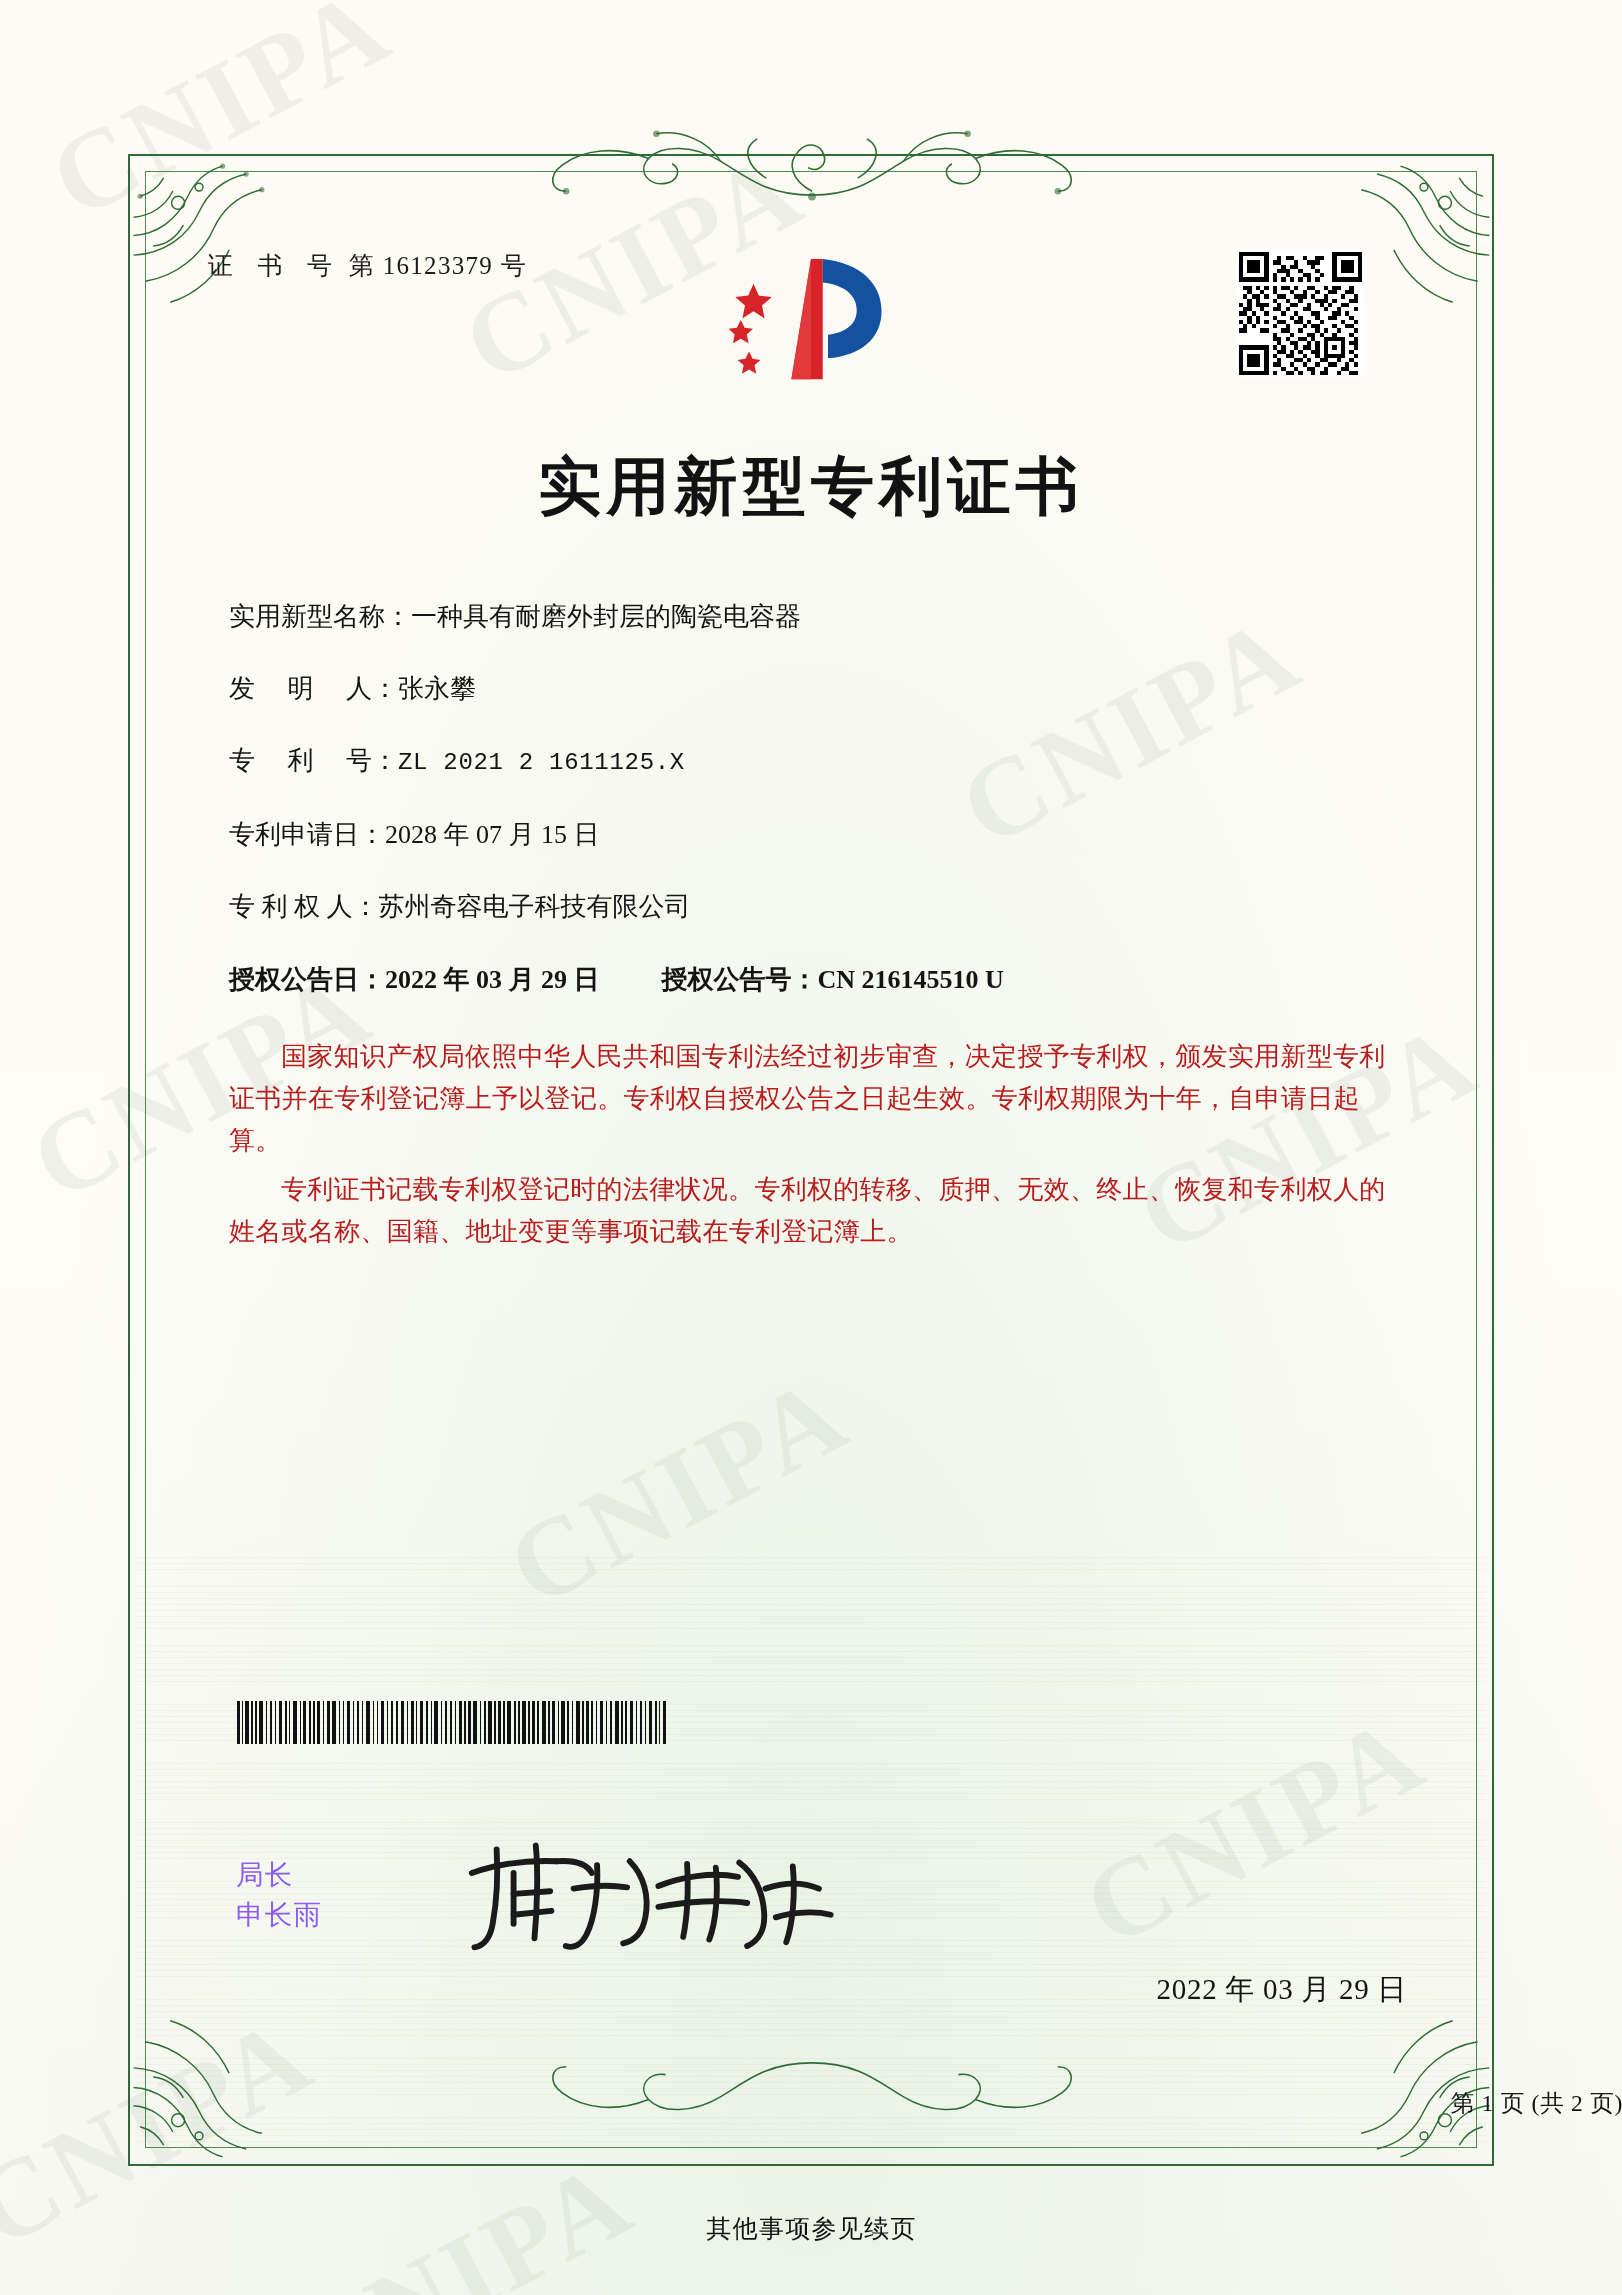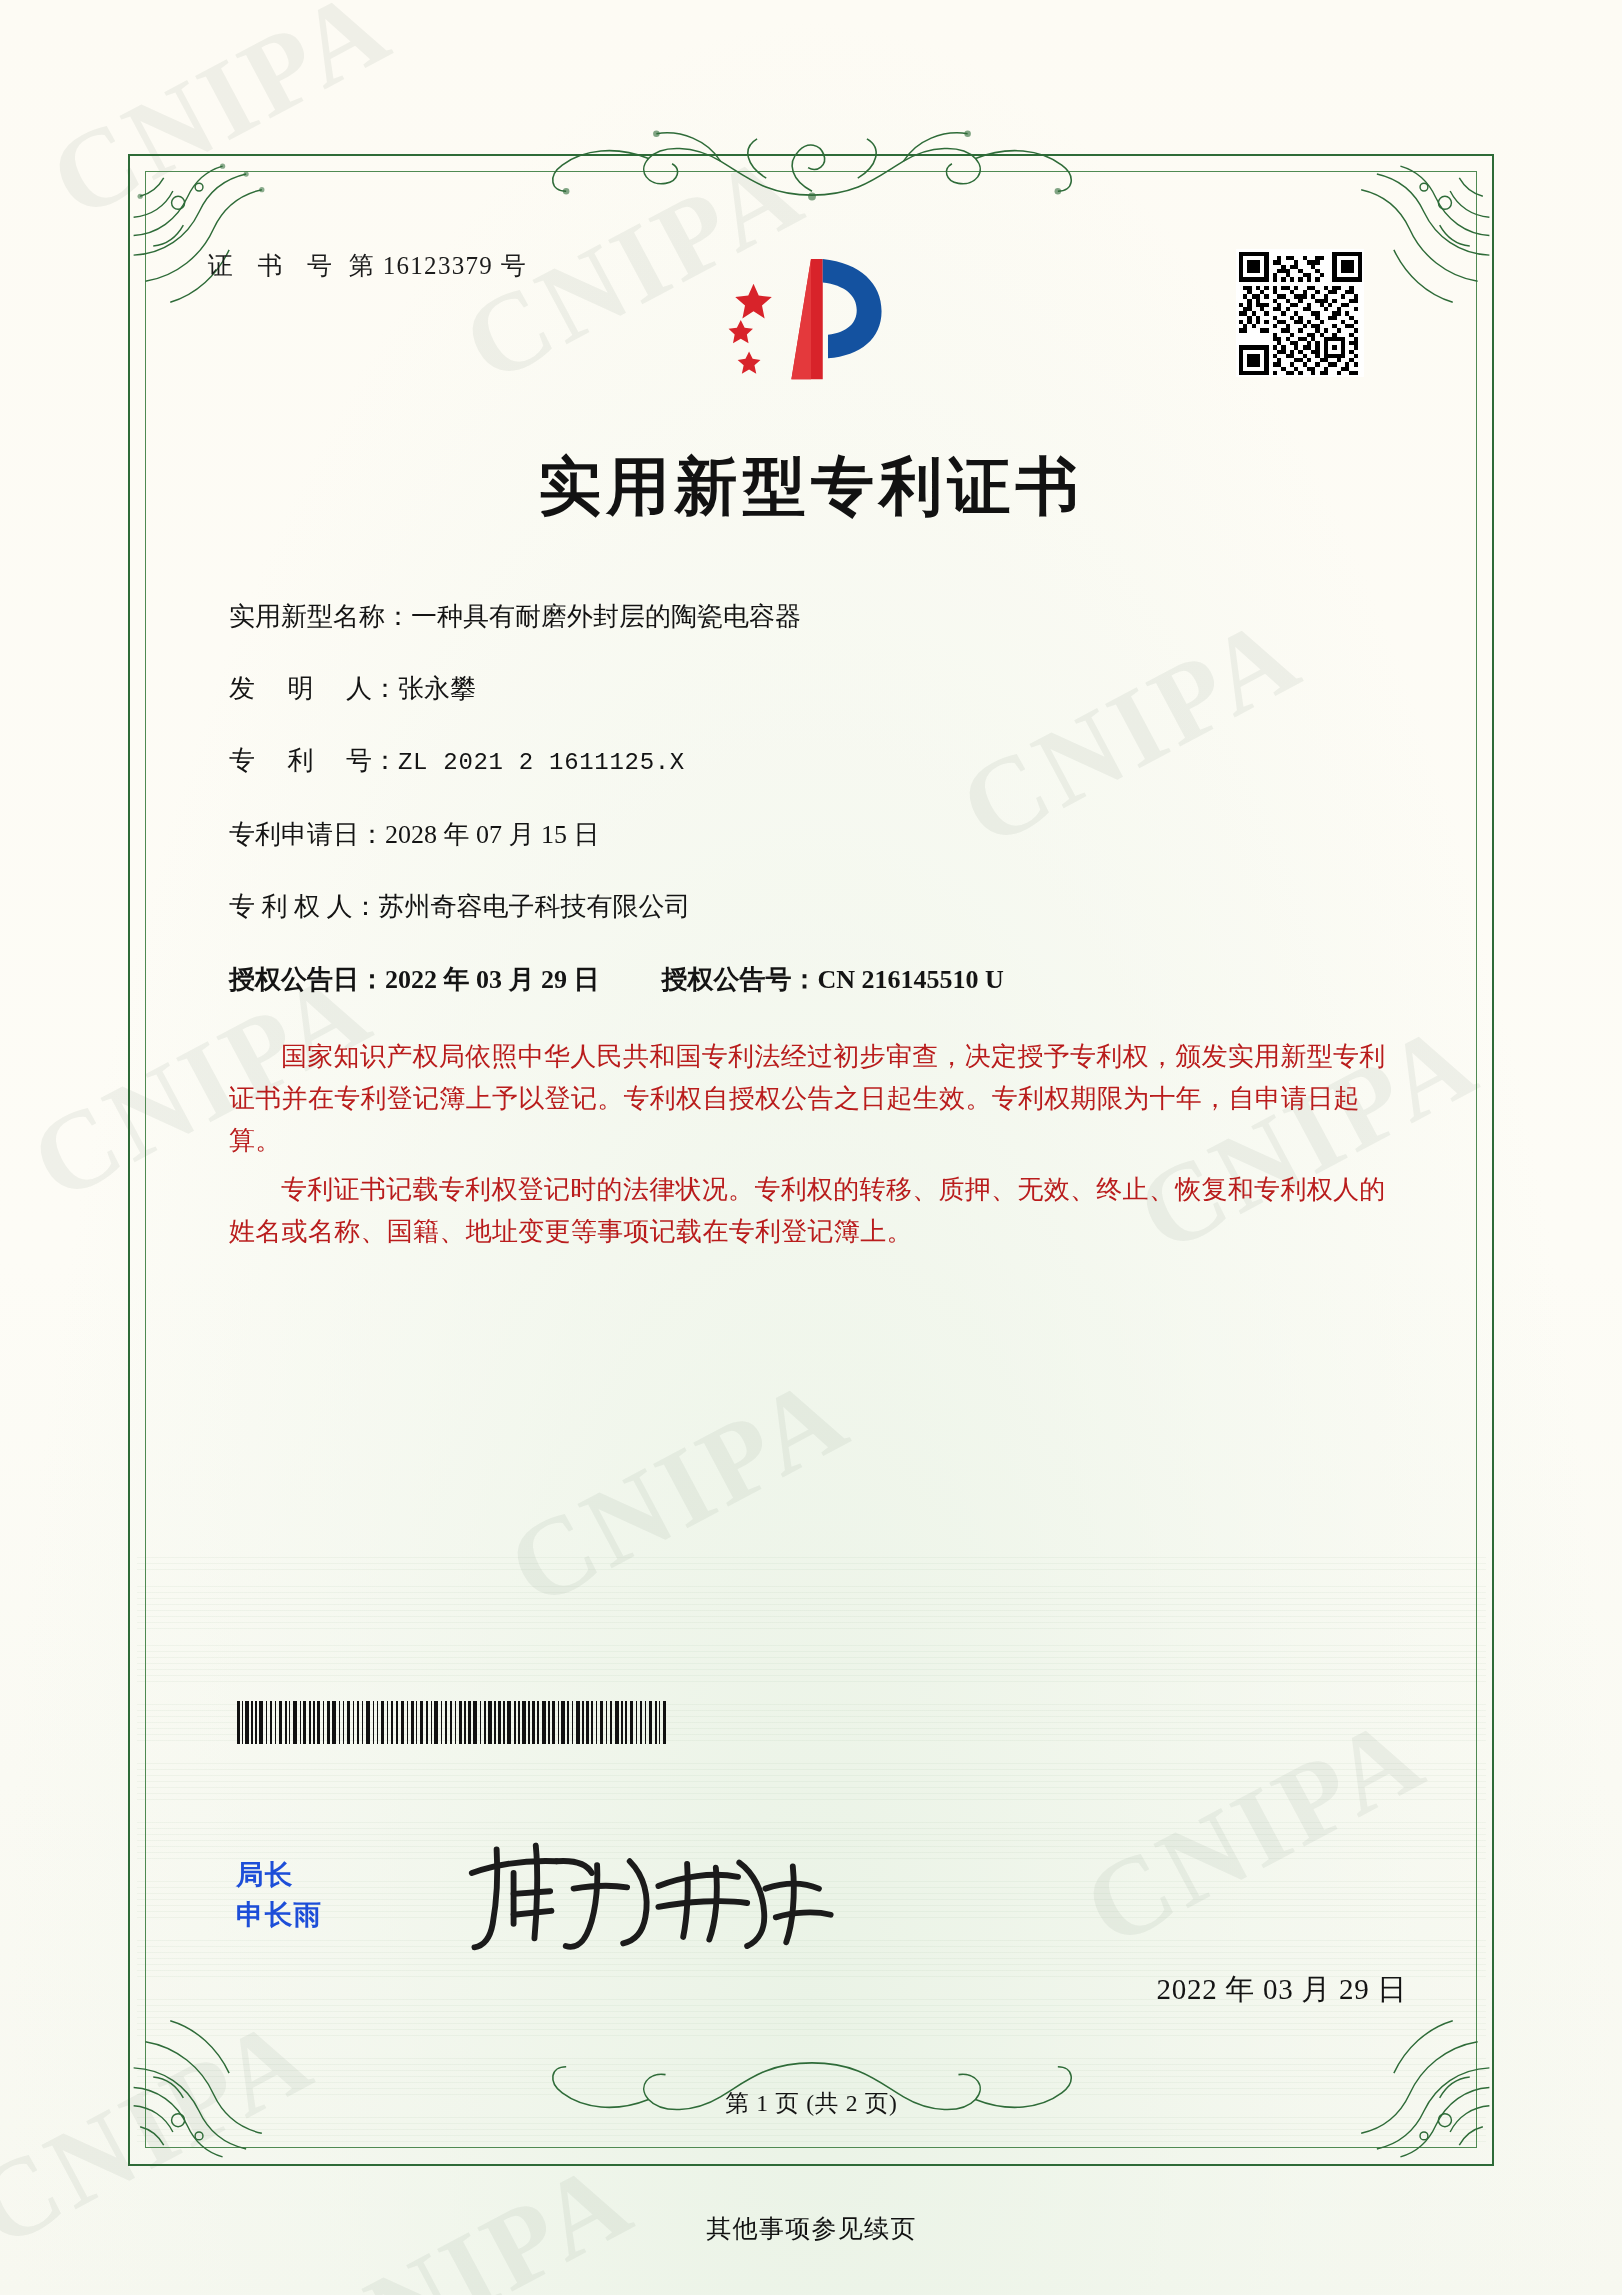--- a/index.html
+++ b/index.html
@@ -188,23 +188,22 @@
     height: 43px;
   }
 
   
   .sig-block {
     position: absolute;
     left: 236px;
     top: 1855px;
     font-size: 27.5px;
     line-height: 1.45;
-    color: #1d4ed8;
+    color: #8b5cf6;
     letter-spacing: 1.3px;
-    font-weight: bold;
   }
   .signature {
     position: absolute;
     left: 458px;
     top: 1826px;
     width: 393px;
     height: 137px;
   }
   .issue-date {
     position: absolute;
@@ -212,21 +211,21 @@
     top: 1970px;
     font-size: 29px;
     color: #141414;
     letter-spacing: 0.7px;
   }
   .page-no {
     position: absolute;
     left: 0;
     right: 0;
     top: 2087px;
-    text-align: center;
+    text-align: right;
     font-size: 23.6px;
     color: #141414;
     letter-spacing: 0.7px;
   }
   .footer-note {
     position: absolute;
     left: 0;
     right: 0;
     top: 2212px;
     text-align: center;

